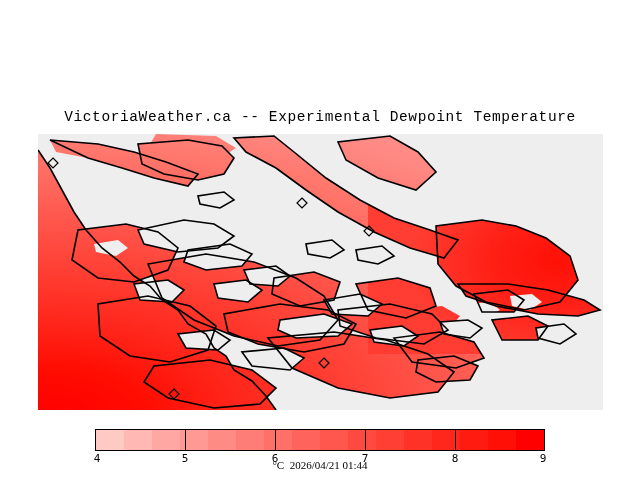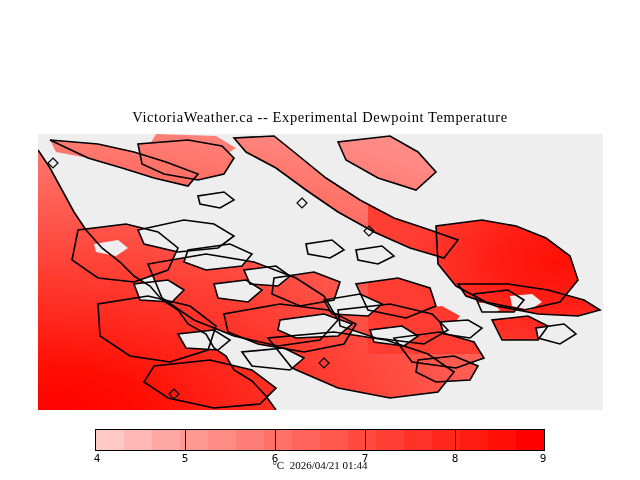--- a/index.html
+++ b/index.html
@@ -15,21 +15,21 @@
     background: #ffffff;
     overflow: hidden;
     font-family: "DejaVu Sans Mono", "Liberation Mono", monospace;
   }
   #title {
     position: absolute;
     left: 0;
     top: 109px;
     width: 640px;
     text-align: center;
-    font-family: Liberation Serif, serif;
+    font-family: Liberation Mono, monospace;
     font-size: 14.5px;
     letter-spacing: 0.6px;
     color: #000000;
     white-space: pre;
   }
   #map-frame {
     position: absolute;
     left: 38px;
     top: 134px;
     width: 565px;

